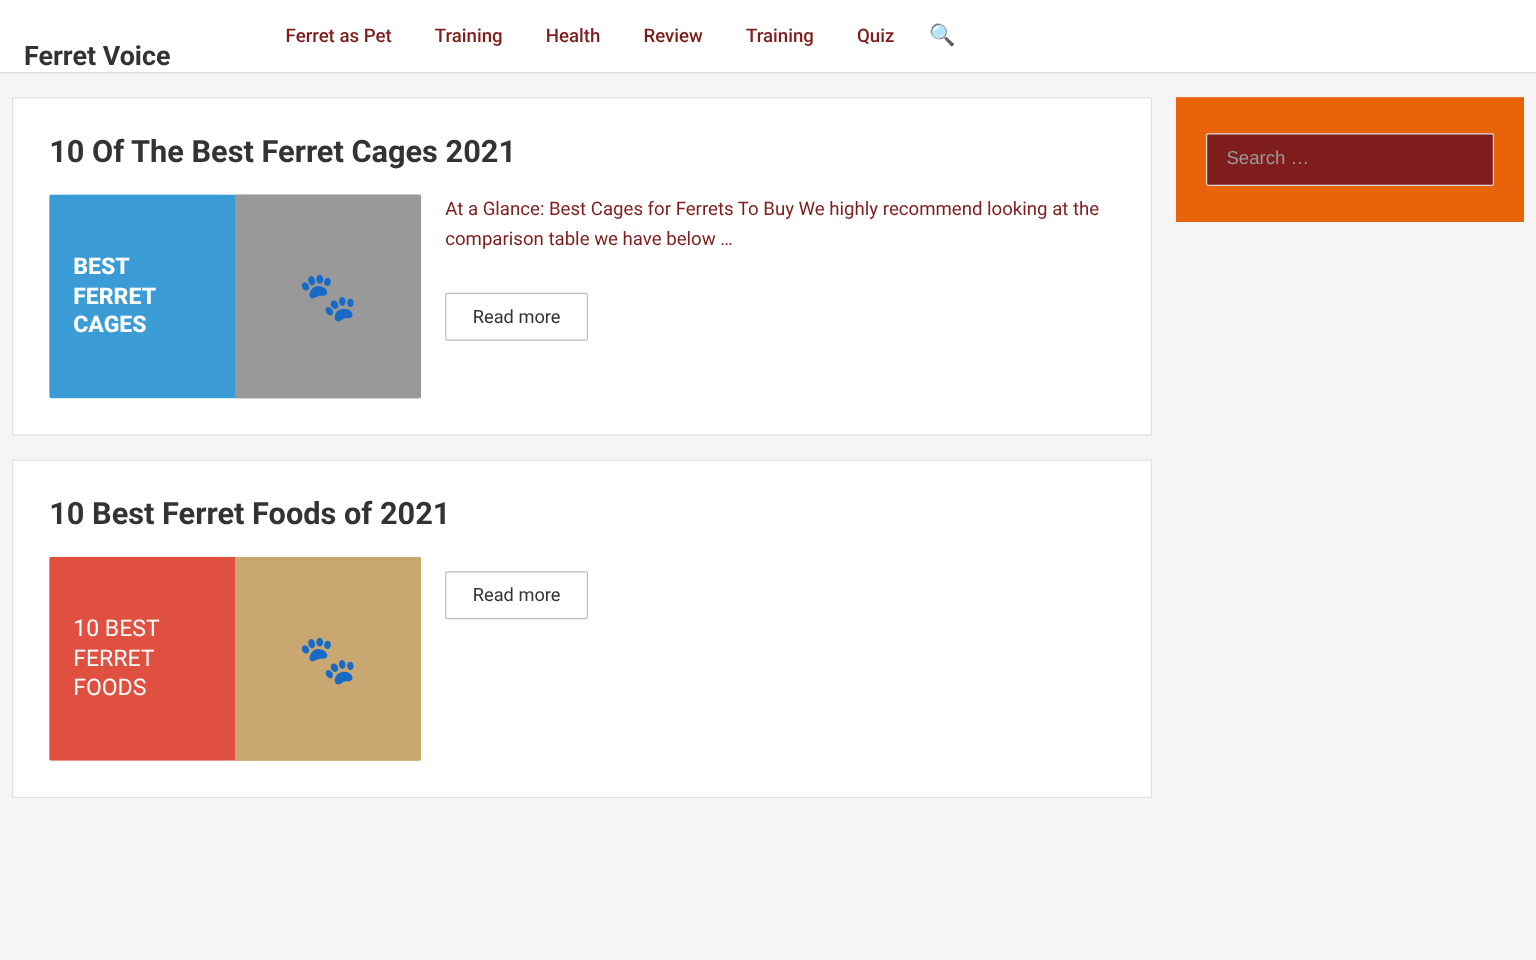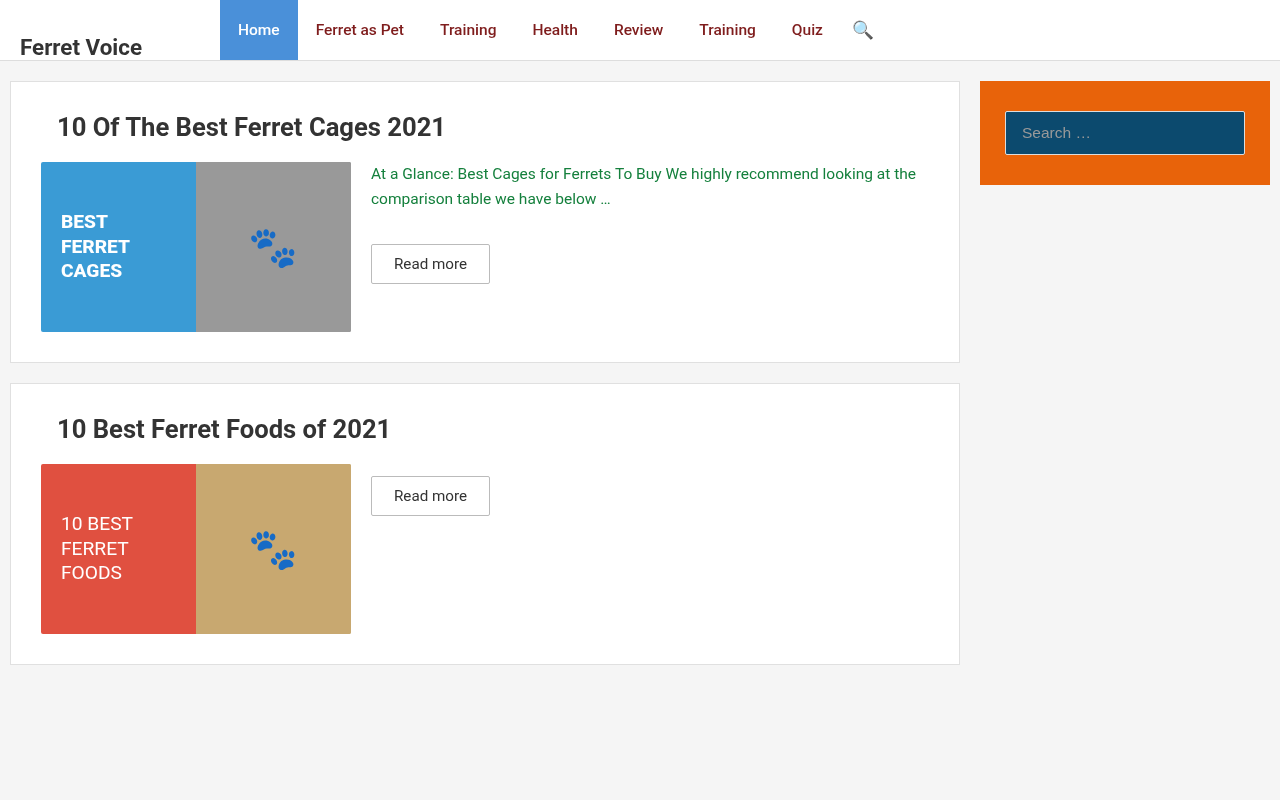--- a/index.html
+++ b/index.html
@@ -78,21 +78,20 @@
     .article-card {
       background: #fff;
       border: 1px solid #e0e0e0;
       padding: 30px 30px 30px 30px;
     }
     .article-title {
       font-size: 1.6rem;
       font-weight: 700;
       color: #333;
       margin-bottom: 20px;
-      margin-left: 16px;
     }
     .article-body {
       display: flex;
       gap: 20px;
       align-items: flex-start;
     }
     .article-image {
       width: 310px;
       height: 170px;
       flex-shrink: 0;
@@ -165,21 +164,21 @@
       align-items: center;
       justify-content: center;
       font-size: 2.5rem;
     }
 
     .article-text {
       flex: 1;
     }
     .article-excerpt {
       font-size: 0.97rem;
-      color: #15803d;
+      color: #7f1d1d;
       line-height: 1.6;
       margin-bottom: 20px;
     }
     .read-more-btn {
       display: inline-block;
       padding: 10px 22px;
       border: 1px solid #bbb;
       background: #fff;
       color: #333;
       font-size: 0.95rem;
@@ -192,39 +191,36 @@
 
     
     .sidebar-search-box {
       background: #e8630a;
       padding: 30px 25px;
     }
     .search-input {
       width: 100%;
       padding: 12px 16px;
       border: 1px solid #ddd;
-      background: #0c4a6e;
+      background: #7f1d1d;
       font-size: 0.97rem;
       color: #999;
       outline: none;
       border-radius: 2px;
     }
     .search-input::placeholder {
       color: #999;
     }
   </style>
 </head>
 <body>
 
 <nav>
   <div class="nav-brand">Ferret Voice</div>
   <ul class="nav-links">
-    <li class="active">
-      <a href="#">Home</a>
-    </li>
     <li>
       <a href="#">Ferret as Pet</a>
     </li>
     <li>
       <a href="#">Training</a>
     </li>
     <li>
       <a href="#">Health</a>
     </li>
     <li>

